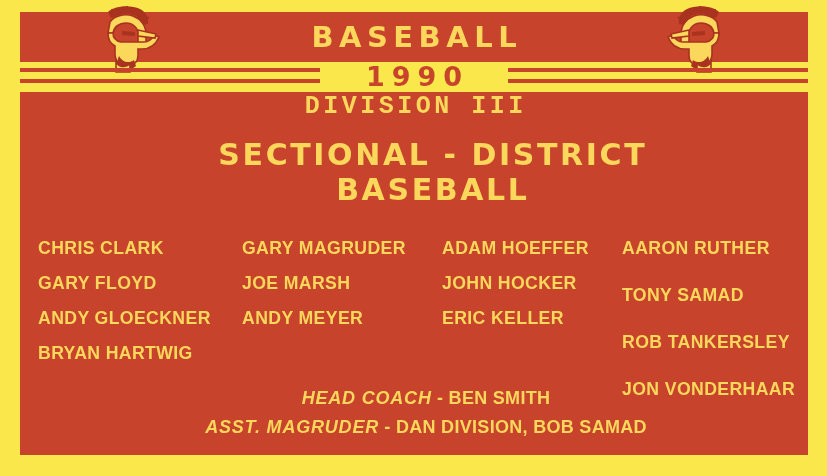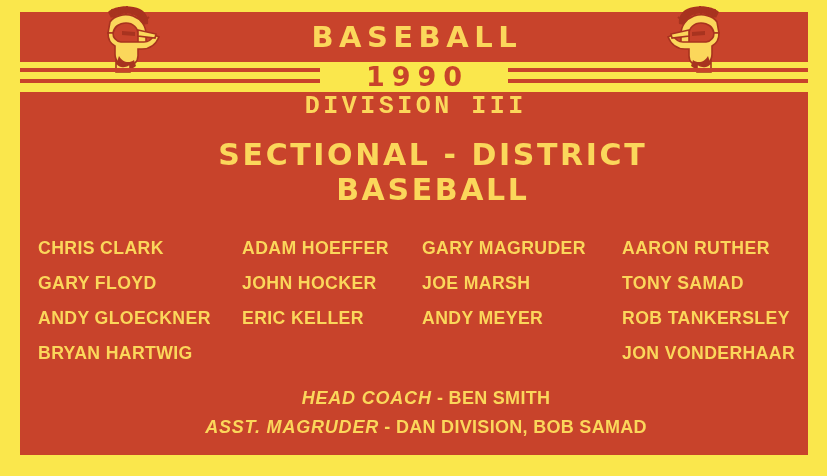--- a/index.html
+++ b/index.html
@@ -134,21 +134,21 @@
     width: 788px;
     display: flex;
   }
   .roster-col {
     display: flex;
     flex-direction: column;
   }
   .col-0 { width: 210px; padding-left: 18px; }
   .col-1 { width: 185px; }
   .col-2 { width: 205px; }
-  .col-3 { width: 188px; }
+  .col-3 { width: 188px; gap: 12px; }
 
   .player {
     color: #FBD75B;
     font-family: "Liberation Sans", sans-serif;
     font-weight: 700;
     font-size: 19px;
     letter-spacing: 0.4px;
     line-height: 35px;
     white-space: nowrap;
     transform: scaleX(0.93);
@@ -265,30 +265,30 @@
 
     <div class="roster">
 
       <div class="roster-col col-0">
         <div class="player">CHRIS CLARK</div>
         <div class="player">GARY FLOYD</div>
         <div class="player">ANDY GLOECKNER</div>
         <div class="player">BRYAN HARTWIG</div>
       </div>
 
+      <div class="roster-col col-2">
+        <div class="player">GARY MAGRUDER</div>
+        <div class="player">JOE MARSH</div>
+        <div class="player">ANDY MEYER</div>
+      </div>
+
       <div class="roster-col col-1">
         <div class="player">ADAM HOEFFER</div>
         <div class="player">JOHN HOCKER</div>
         <div class="player">ERIC KELLER</div>
-      </div>
-
-      <div class="roster-col col-2">
-        <div class="player">GARY MAGRUDER</div>
-        <div class="player">JOE MARSH</div>
-        <div class="player">ANDY MEYER</div>
       </div>
 
       <div class="roster-col col-3">
         <div class="player">AARON RUTHER</div>
         <div class="player">TONY SAMAD</div>
         <div class="player">ROB TANKERSLEY</div>
         <div class="player">JON VONDERHAAR</div>
       </div>
 
     </div>

